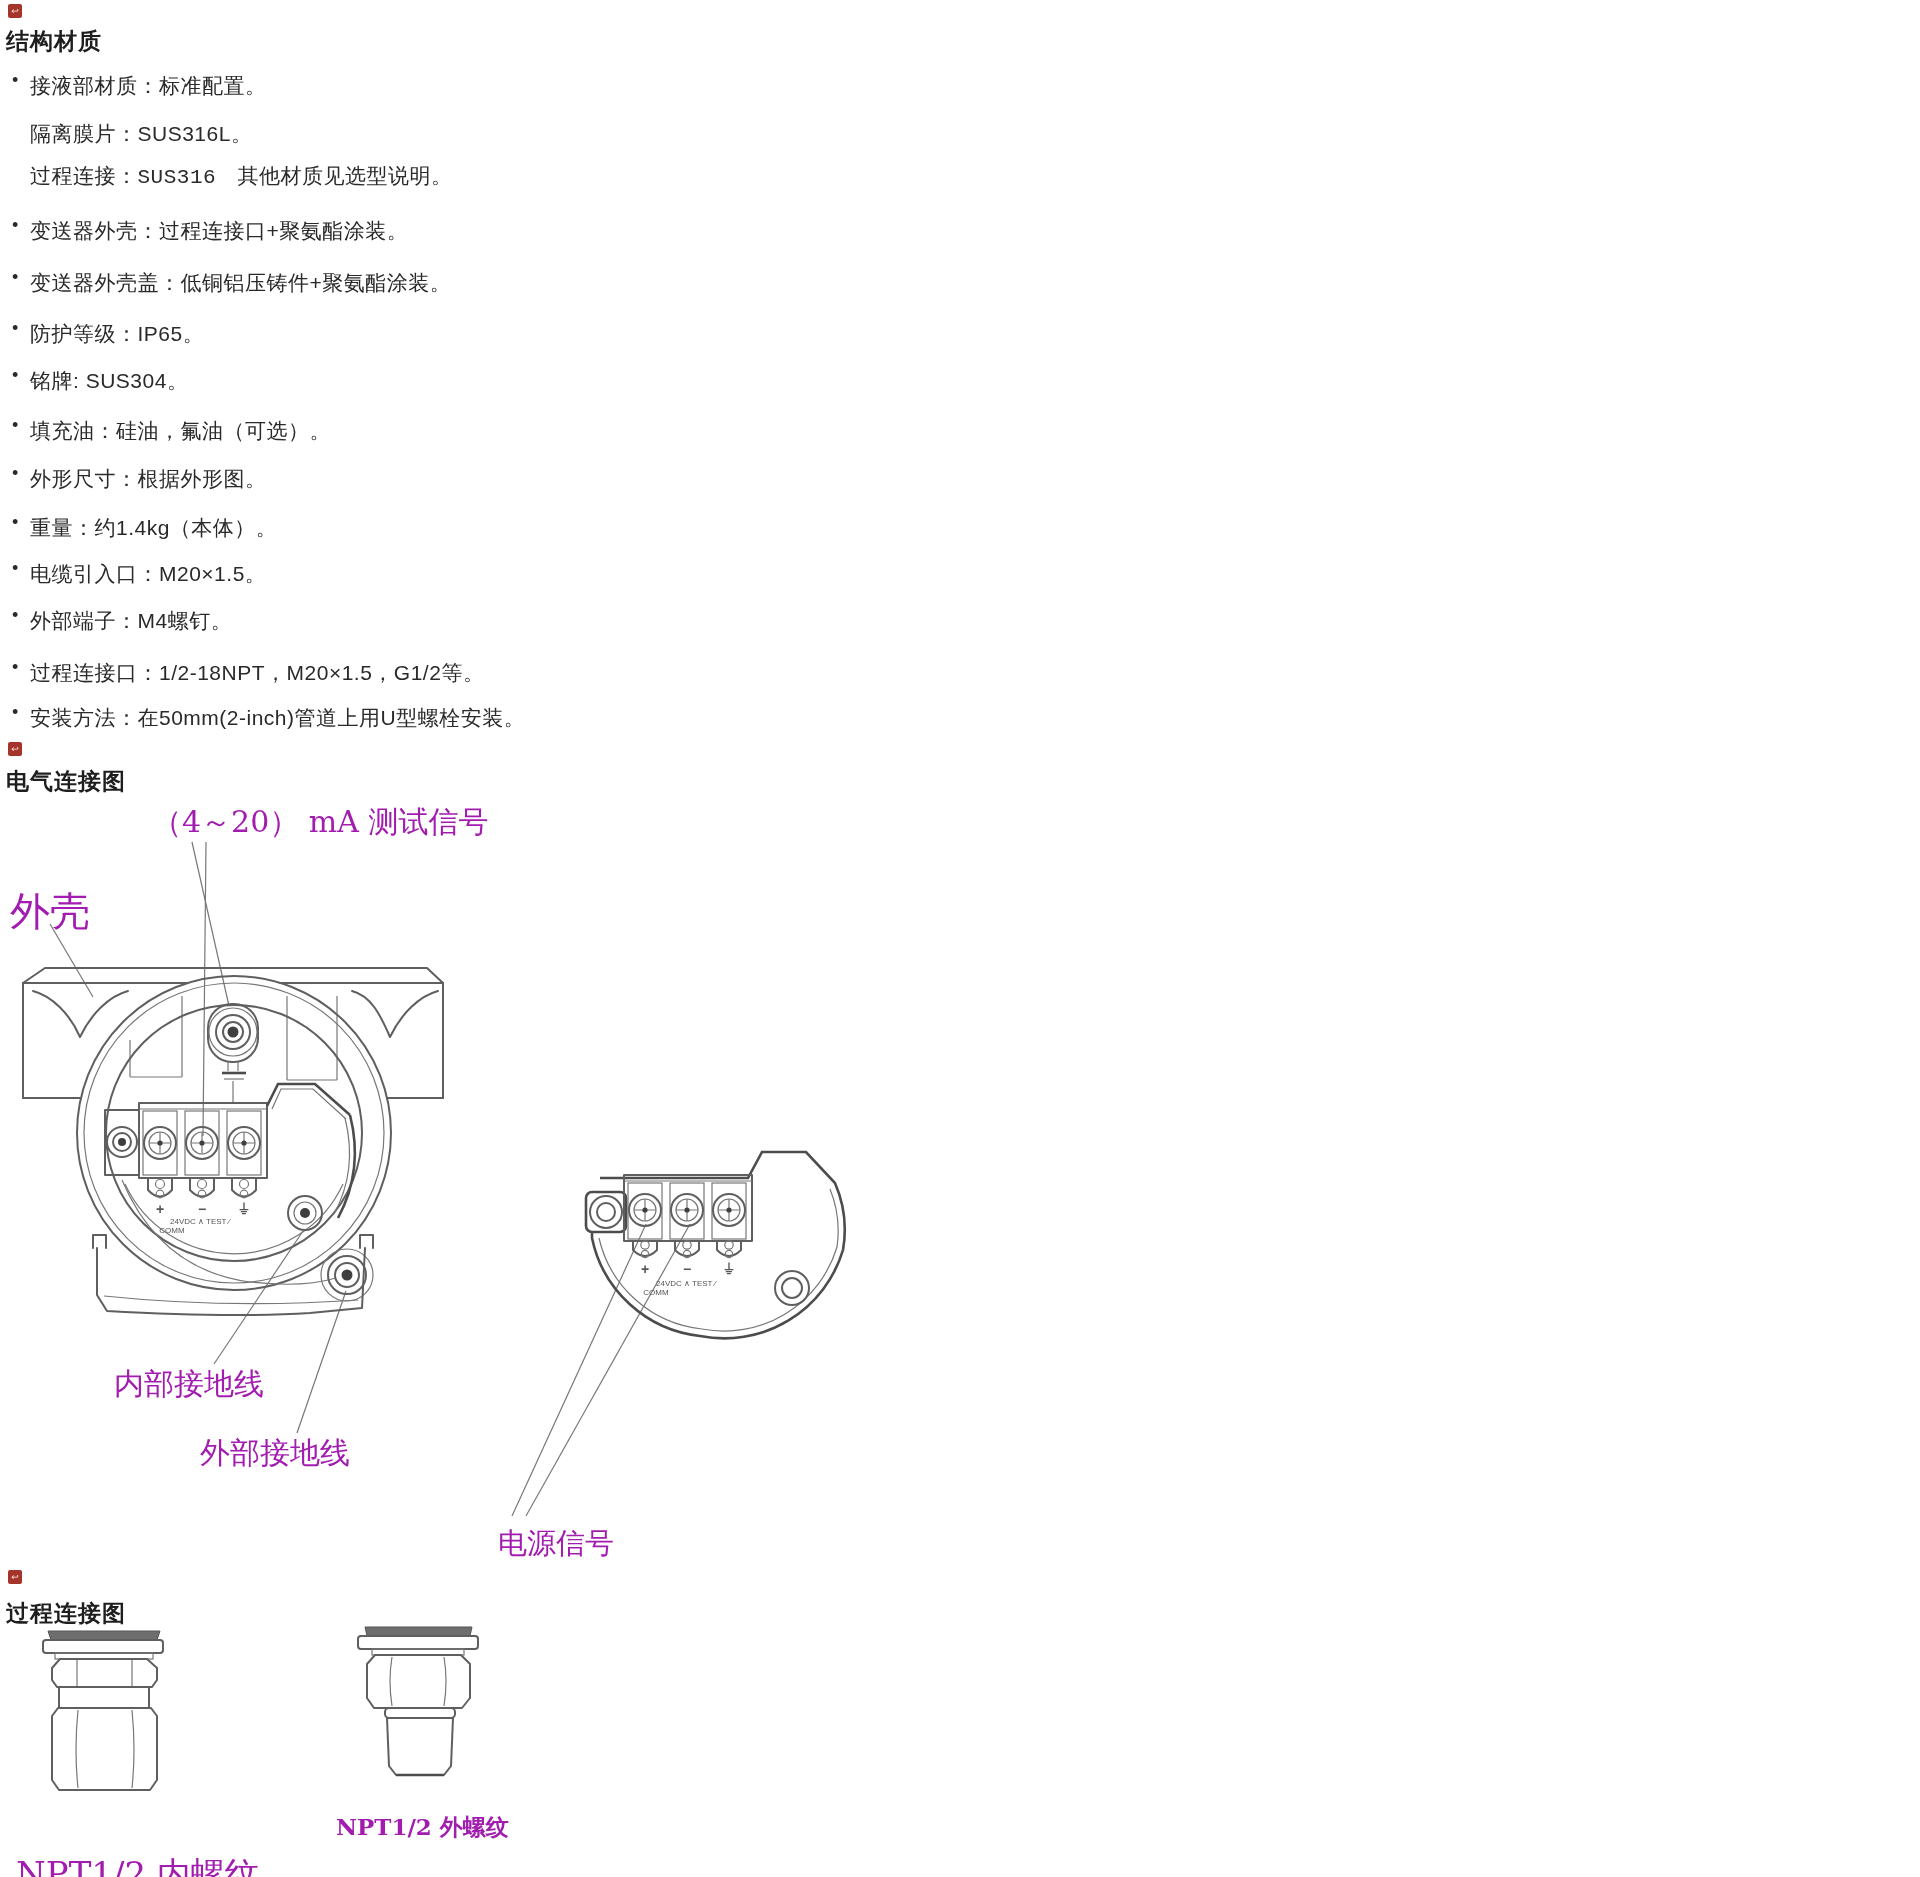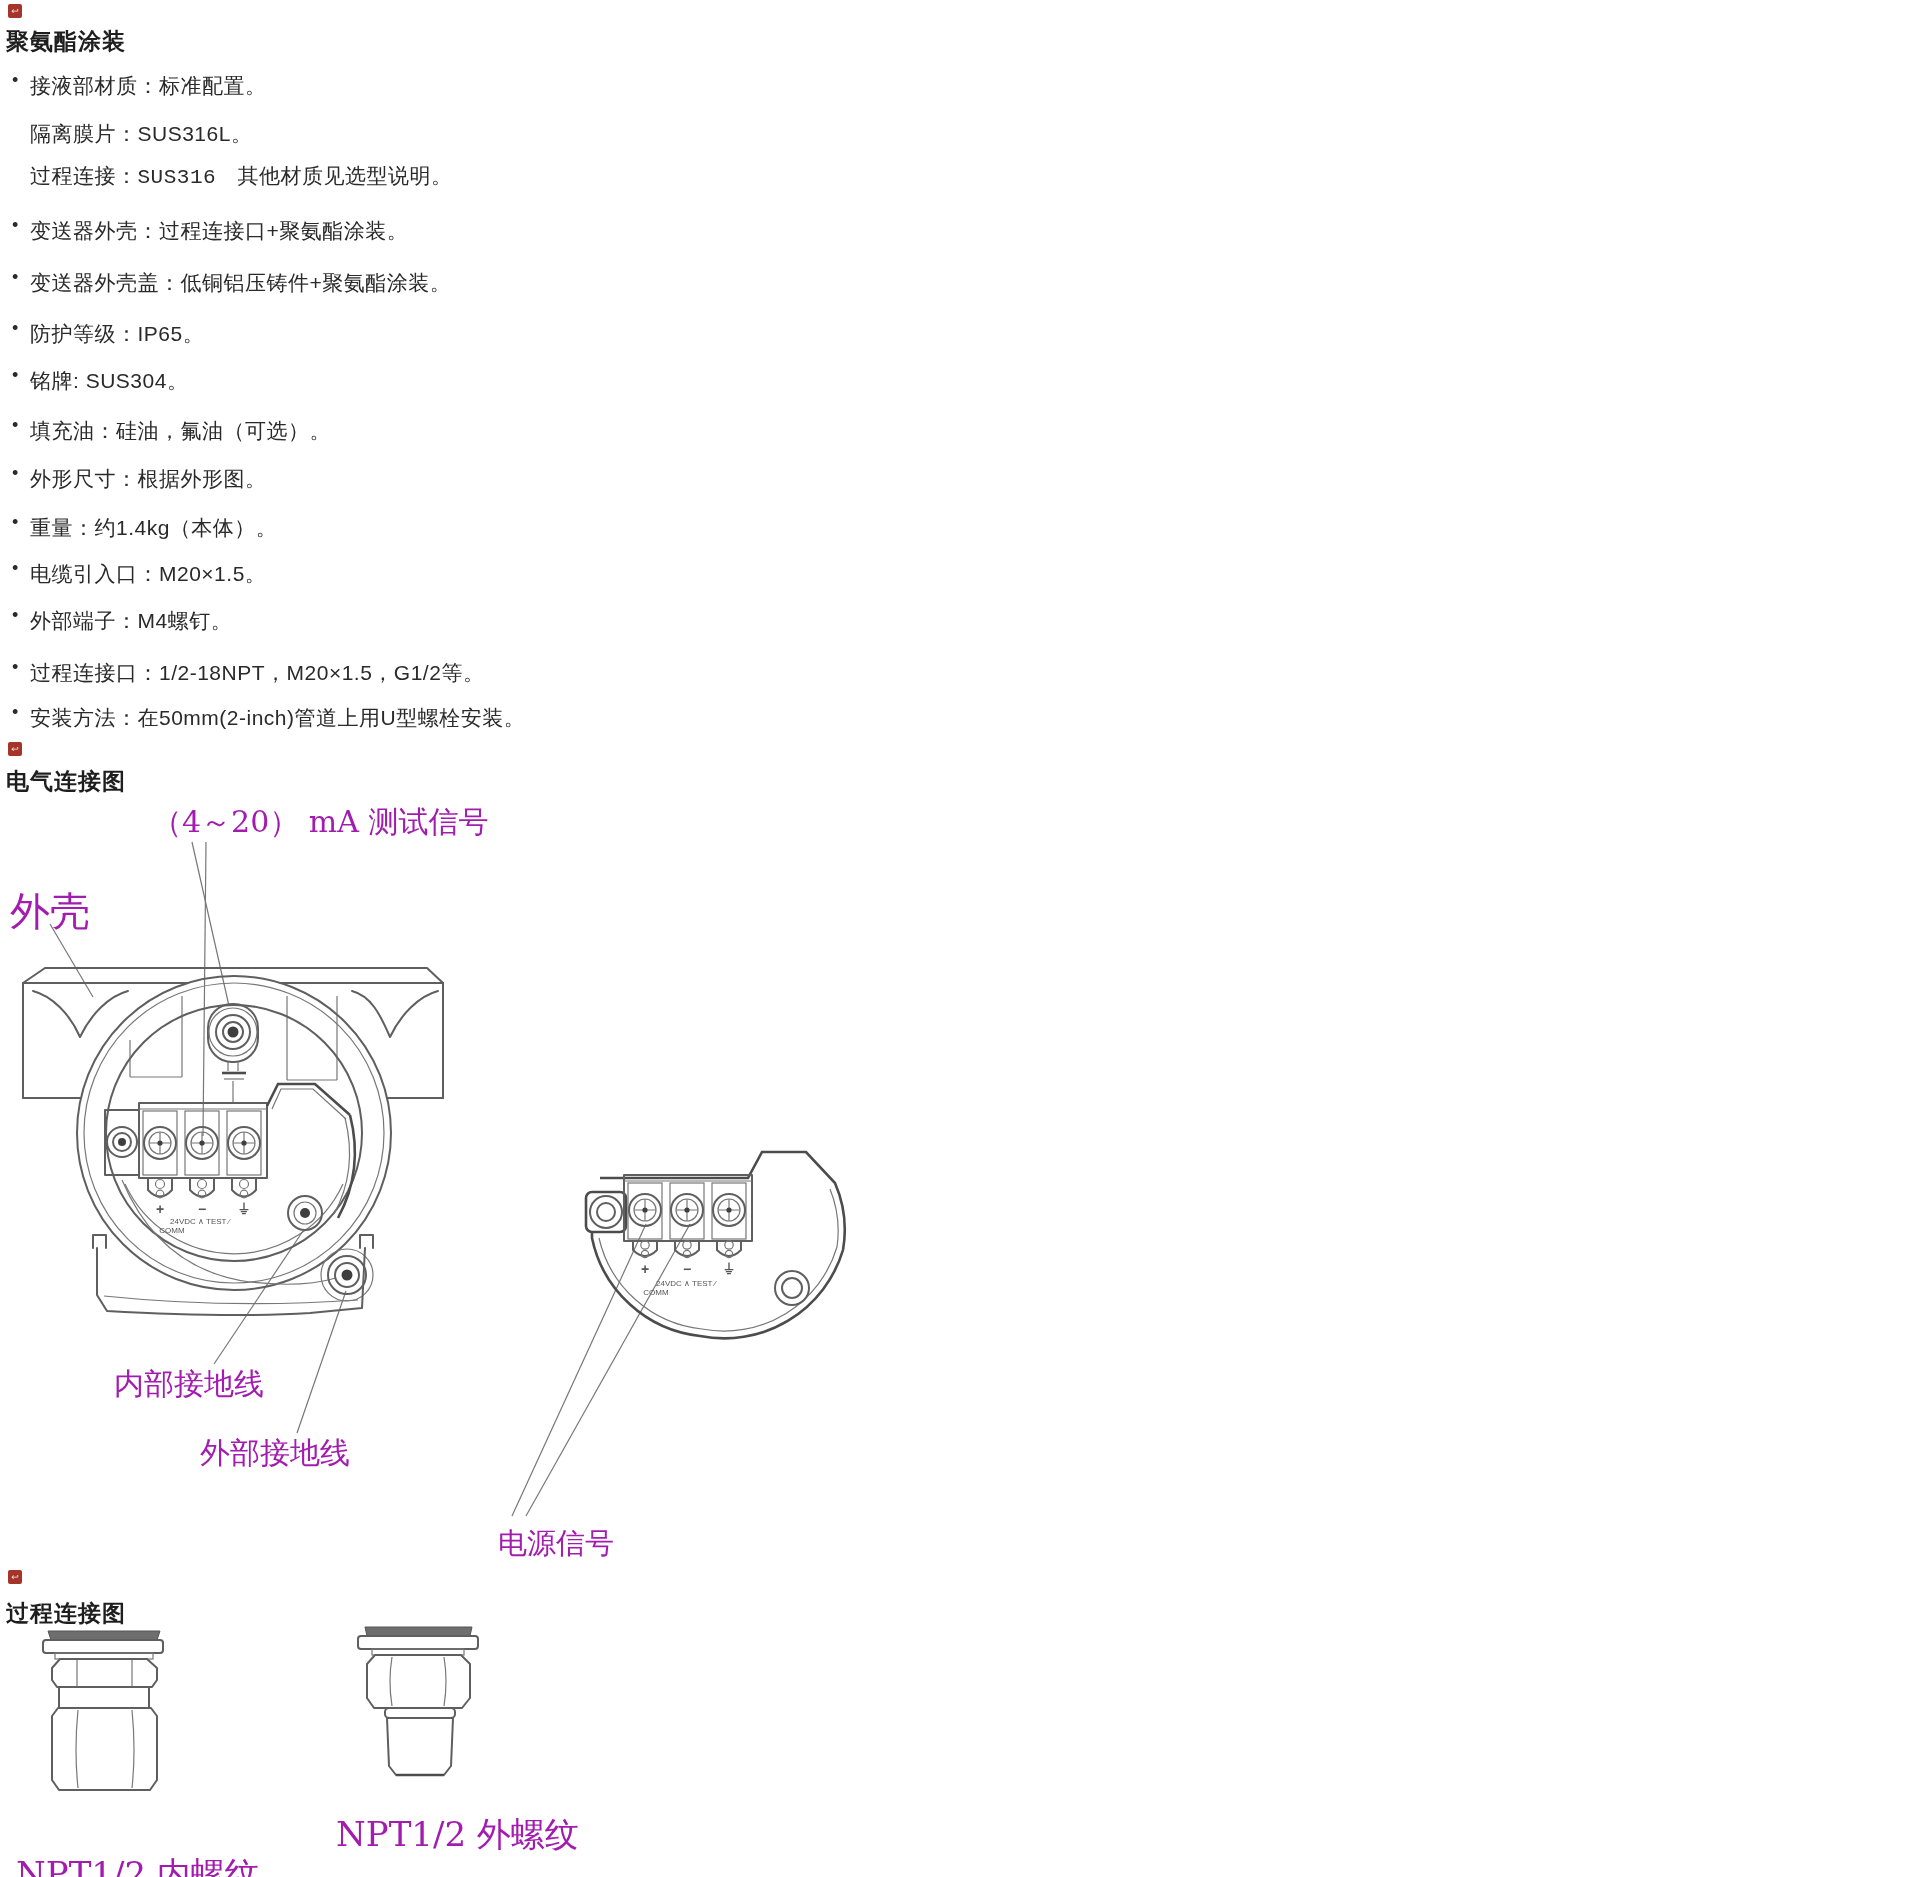--- a/index.html
+++ b/index.html
@@ -21,21 +21,21 @@
   .tinytxt{font-family:"Liberation Sans",sans-serif;fill:#555;}
 </style>
 </head>
 <body>
 
 <div id="page">
 
   <div class="anchor-ic" style="left:8px;top:4px;">
     <span>↩</span>
   </div>
-  <div class="h1" style="left:6px;top:26px;">聚氨酯涂装</div>
+  <div class="h1" style="left:6px;top:26px;">结构材质</div>
 
   <div class="li" style="left:30px;top:72px;"><span class="b">•</span><span>接液部材质：标准配置。</span></div>
   <div class="li" style="left:30px;top:120px;"><span>隔离膜片：SUS316L。</span></div>
   <div class="li" style="left:30px;top:162px;font-family:Liberation Mono, monospace;"><span>过程连接：SUS316　其他材质见选型说明。</span></div>
   <div class="li" style="left:30px;top:217px;"><span class="b">•</span><span>变送器外壳：过程连接口+聚氨酯涂装。</span></div>
   <div class="li" style="left:30px;top:269px;"><span class="b">•</span><span>变送器外壳盖：低铜铝压铸件+聚氨酯涂装。</span></div>
   <div class="li" style="left:30px;top:320px;"><span class="b">•</span><span>防护等级：IP65。</span></div>
   <div class="li" style="left:30px;top:367px;"><span class="b">•</span><span>铭牌: SUS304。</span></div>
   <div class="li" style="left:30px;top:417px;"><span class="b">•</span><span>填充油：硅油，氟油（可选）。</span></div>
   <div class="li" style="left:30px;top:465px;"><span class="b">•</span><span>外形尺寸：根据外形图。</span></div>
@@ -236,15 +236,15 @@
       <rect class="thin" x="372" y="29" width="92" height="6"></rect>
       <path class="ln" d="M367,44 L375,35 L461,35 L470,44 L470,78 L462,88 L374,88 L367,78 Z"></path>
       <path class="thin" d="M392,37 Q388,61 392,86 M444,37 Q448,61 444,86"></path>
       <rect class="ln" x="385" y="88" width="70" height="10" rx="4"></rect>
       <path class="ln" d="M387,98 L453,98 L451,146 L444,155 L396,155 L389,146 Z"></path>
       <path class="thick" d="M396,155 H444"></path>
     </g>
   </svg>
 
   <div class="dlabel" style="left:16px;top:1812px;font-size:34px;margin-top:40px;">NPT1/2 内螺纹</div>
-  <div class="dlabel" style="left:336px;top:1812px;font-size:34px;">NPT1/2 外螺纹</div>
+  <div class="dlabel" style="left:336px;top:1812px;font-size:23px;font-weight:bold;">NPT1/2 外螺纹</div>
 
 </div>
 
 </body></html>

